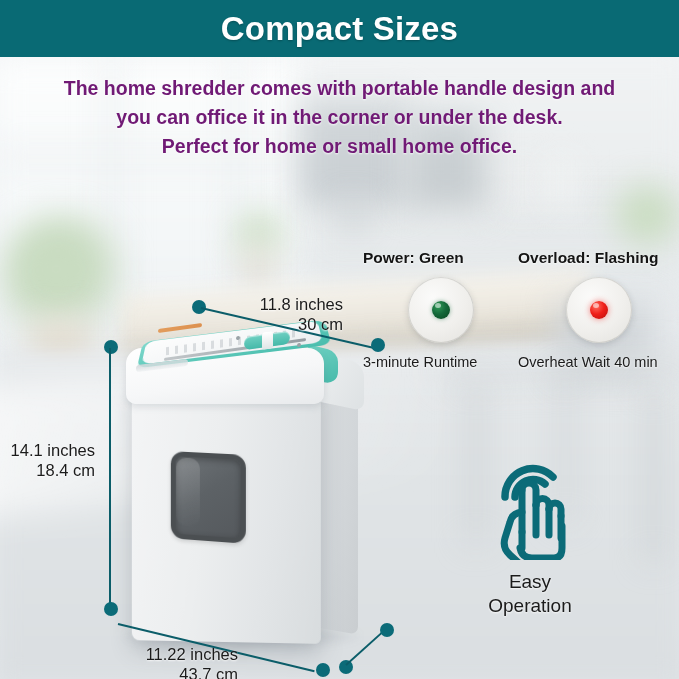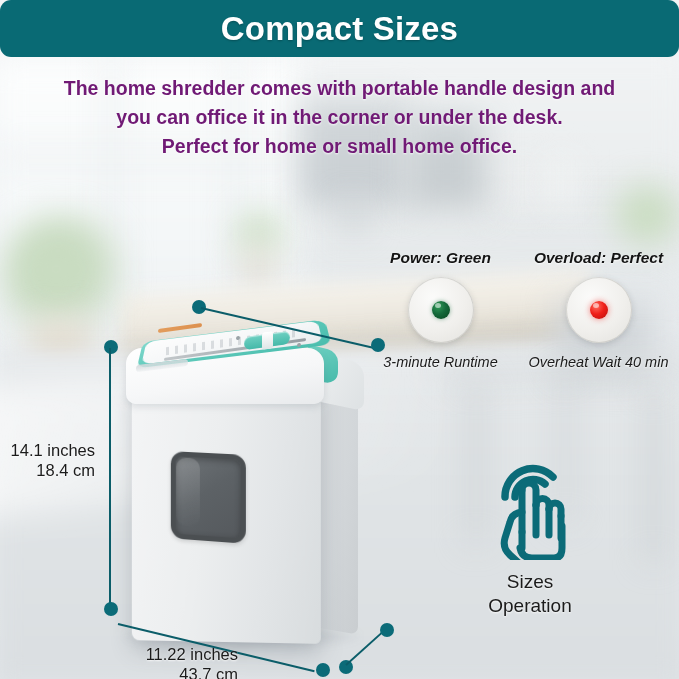--- a/index.html
+++ b/index.html
@@ -136,21 +136,20 @@
 
   
   .header {
     position: absolute;
     left: 0; top: 0;
     width: 679px; height: 57px;
     background: #096a74;
     display: flex;
     align-items: center;
     justify-content: center;
-    border-radius: 11px;
   }
   .header-title {
     color: #ffffff;
     font-size: 33px;
     font-weight: bold;
     letter-spacing: 0.2px;
     text-shadow: 0 1px 2px rgba(0,0,0,0.25);
   }
 
   
@@ -330,21 +329,21 @@
     position: absolute;
     color: #1b1b1b;
     font-size: 16.5px;
     line-height: 20px;
     white-space: nowrap;
     text-shadow: 0 1px 2px rgba(255,255,255,0.9);
   }
   .dim-text.right { text-align: right; }
 
   
-  .indicator { position: absolute; text-align: center; font-style: italic; }
+  .indicator { position: absolute; text-align: left; }
   .ind-title {
     font-size: 15.5px;
     font-weight: bold;
     color: #141414;
     white-space: nowrap;
     text-shadow: 0 1px 2px rgba(255,255,255,0.9);
   }
   .ind-disc {
     width: 66px; height: 66px;
     margin: 10px auto 0 auto;
@@ -459,20 +458,24 @@
     <div class="sh-slot"></div>
     <div class="sh-led-a"></div>
     <div class="sh-led-b"></div>
     <div class="sh-switch"></div>
     <div class="sh-switch-knob"></div>
   </div>
 
   <div class="dot" style="left:192px; top:300px;"></div>
   <div class="dim-line" style="left:201px; top:307px; width:180px; height:2px; transform: rotate(13deg);"></div>
   <div class="dot" style="left:371px; top:338px;"></div>
+  <div class="dim-text right" style="left:228px; top:294px; width:115px;">
+    <span>11.8 inches</span><br>
+    <span>30 cm</span>
+  </div>
 
   <div class="dot" style="left:104px; top:340px;"></div>
   <div class="dim-line" style="left:110px; top:347px; width:262px; height:2px; transform: rotate(90deg);"></div>
   <div class="dot" style="left:104px; top:602px;"></div>
   <div class="dim-text right" style="left:-10px; top:440px; width:105px;">
     <span>14.1 inches</span><br>
     <span>18.4 cm</span>
   </div>
 
   <div class="dim-line" style="left:118px; top:623px; width:202px; height:2px; transform: rotate(13.5deg);"></div>
@@ -488,21 +491,21 @@
 
   <div class="indicator" style="left:363px; top:249px; width:155px;">
     <div class="ind-title">Power: Green</div>
     <div class="ind-disc">
       <div class="led green"></div>
     </div>
     <div class="ind-caption">3-minute Runtime</div>
   </div>
 
   <div class="indicator" style="left:518px; top:249px; width:161px;">
-    <div class="ind-title">Overload: Perfect</div>
+    <div class="ind-title">Overload: Flashing</div>
     <div class="ind-disc">
       <div class="led red"></div>
     </div>
     <div class="ind-caption">Overheat Wait 40 min</div>
   </div>
 
   <div class="feature">
     <svg width="110" height="110" viewBox="0 0 110 110">
       <g fill="none" stroke="#0b6b78" stroke-width="7.5" stroke-linecap="round" stroke-linejoin="round">
         <path d="M30 47 A28 28 0 0 1 78 27"></path>
@@ -515,18 +518,18 @@
         <path d="M61 55 v30"></path>
         <path d="M74 59 v26"></path>
         <path d="M86 66 v22"></path>
         <path d="M47 40 a7 7 0 0 1 14 0 v15"></path>
         <path d="M61 55 a6.5 6.5 0 0 1 13 0 v4"></path>
         <path d="M74 59 a6 6 0 0 1 12 0 v7"></path>
         <path d="M45 98 q2 10 12 10 h22 q8 0 8 -10 v-22"></path>
       </g>
     </svg>
     <div class="feature-label">
-      <span>Sizes</span><br>
+      <span>Easy</span><br>
       <span>Operation</span>
     </div>
   </div>
 
 </div>
 
 </body></html>

